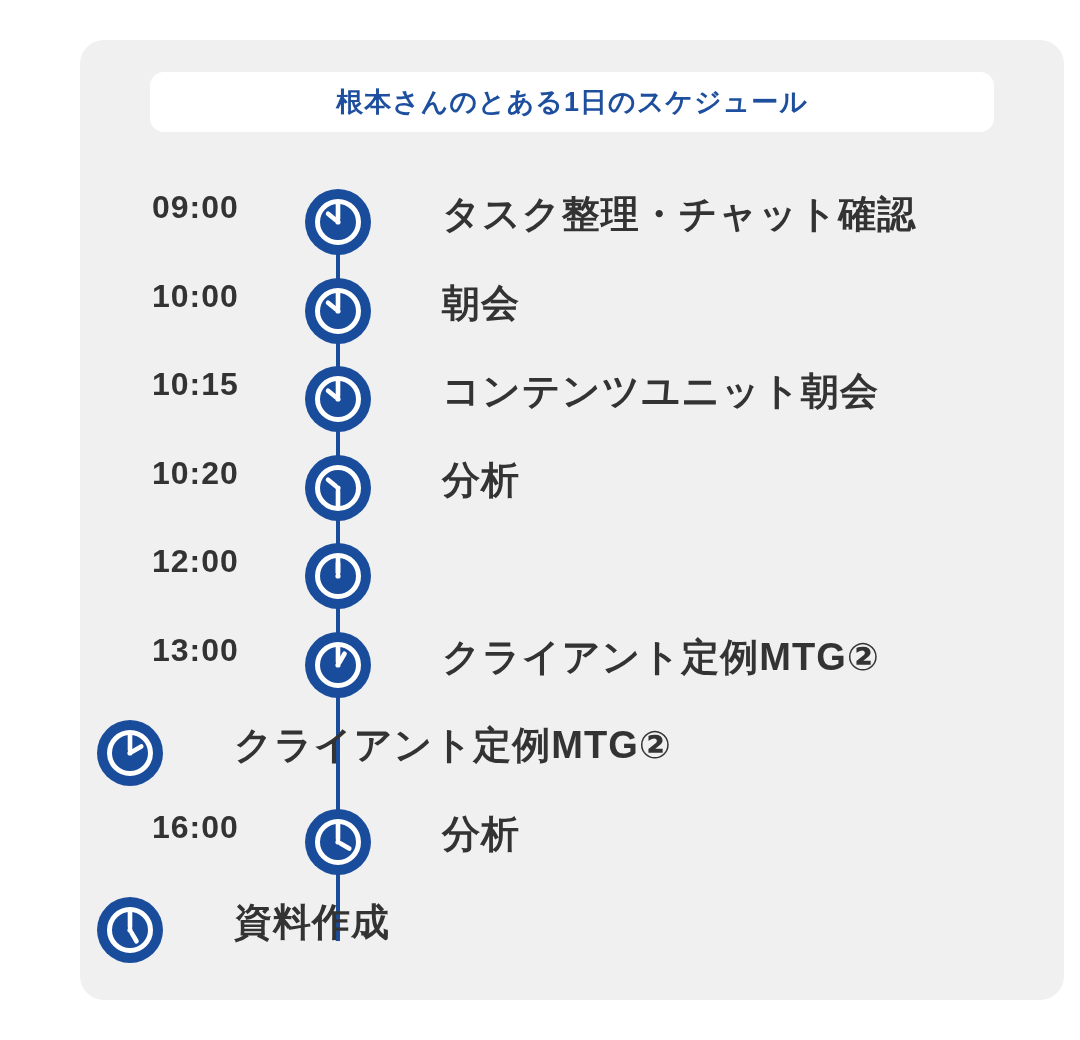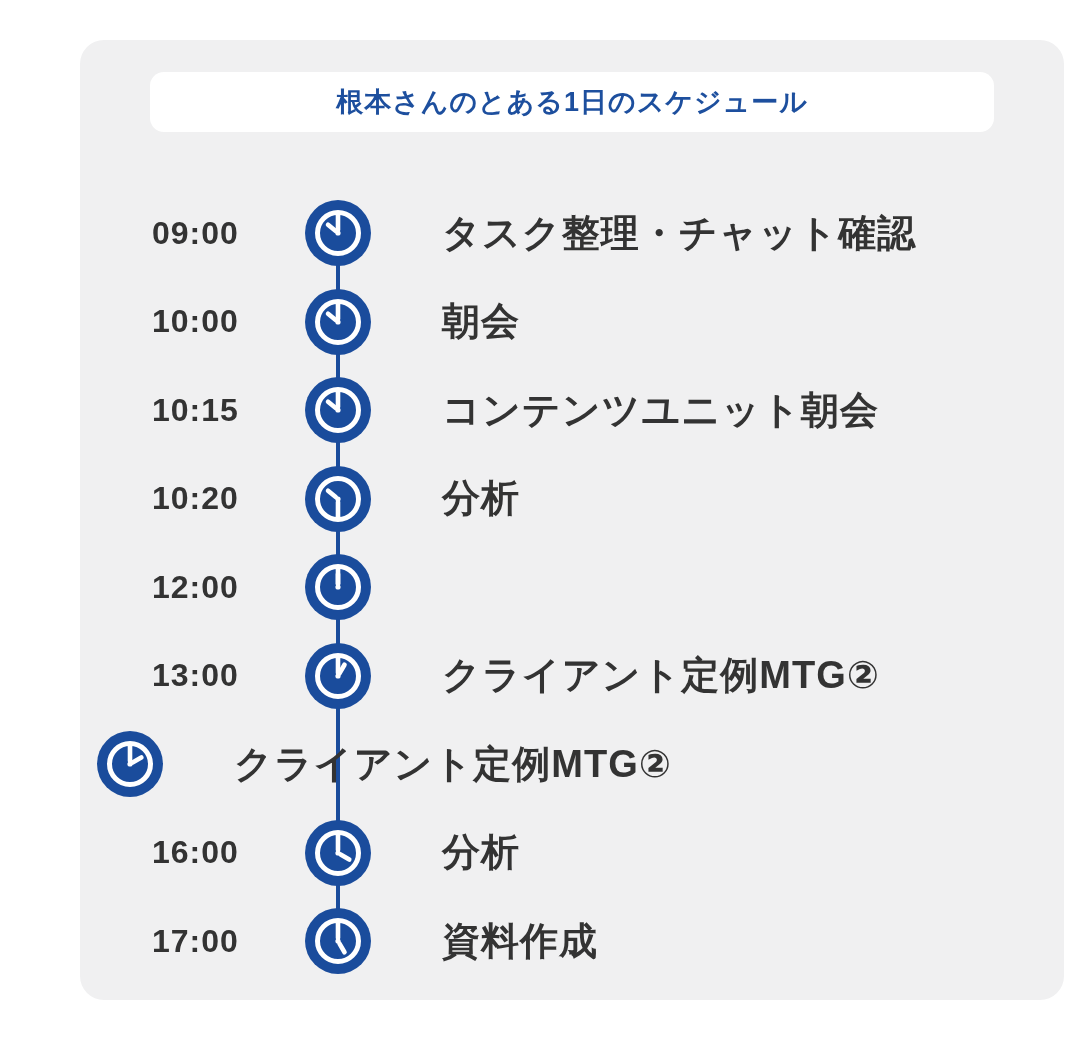--- a/index.html
+++ b/index.html
@@ -28,21 +28,21 @@
     color:var(--title-text);font-size:27px;font-weight:bold;letter-spacing:1px;
   }
   .timeline-line{
     position:absolute;left:256px;top:193px;width:4px;height:708px;
     background:var(--accent);z-index:0;
   }
   .rows{
     position:absolute;left:0;top:149px;right:0;z-index:1;
   }
   .row{
-    height:88.5px;display:flex;align-items:center;
+    height:88.5px;display:flex;align-items:flex-start;
   }
   .time{
     margin-left:72px;width:136px;
     font-size:32px;font-weight:600;color:var(--body-text);letter-spacing:1px;
     font-variant-numeric:tabular-nums;
   }
   .clock-wrap{
     width:66px;height:66px;margin-left:17px;flex:0 0 auto;
   }
   .clock-svg{display:block;width:66px;height:66px;}
@@ -165,21 +165,20 @@
           <circle class="clock-outer" cx="33" cy="33" r="33"></circle>
           <circle class="clock-ring" cx="33" cy="33" r="20.5"></circle>
           <line class="hand hour-hand" x1="33" y1="30" x2="33" y2="20" transform="rotate(120 33 33)"></line>
           <line class="hand minute-hand" x1="33" y1="30" x2="33" y2="14.5" transform="rotate(0 33 33)"></line>
           <circle class="clock-hub" cx="33" cy="33" r="2.6"></circle>
         </svg>
       </span>
       <span class="activity">分析</span>
     </div>
       <div class="row" style="">
-      <span class="time">17:00</span>
       <span class="clock-wrap">
         <svg class="clock-svg" viewBox="0 0 66 66">
           <circle class="clock-outer" cx="33" cy="33" r="33"></circle>
           <circle class="clock-ring" cx="33" cy="33" r="20.5"></circle>
           <line class="hand hour-hand" x1="33" y1="30" x2="33" y2="20" transform="rotate(150 33 33)"></line>
           <line class="hand minute-hand" x1="33" y1="30" x2="33" y2="14.5" transform="rotate(0 33 33)"></line>
           <circle class="clock-hub" cx="33" cy="33" r="2.6"></circle>
         </svg>
       </span>
       <span class="activity">資料作成</span>

